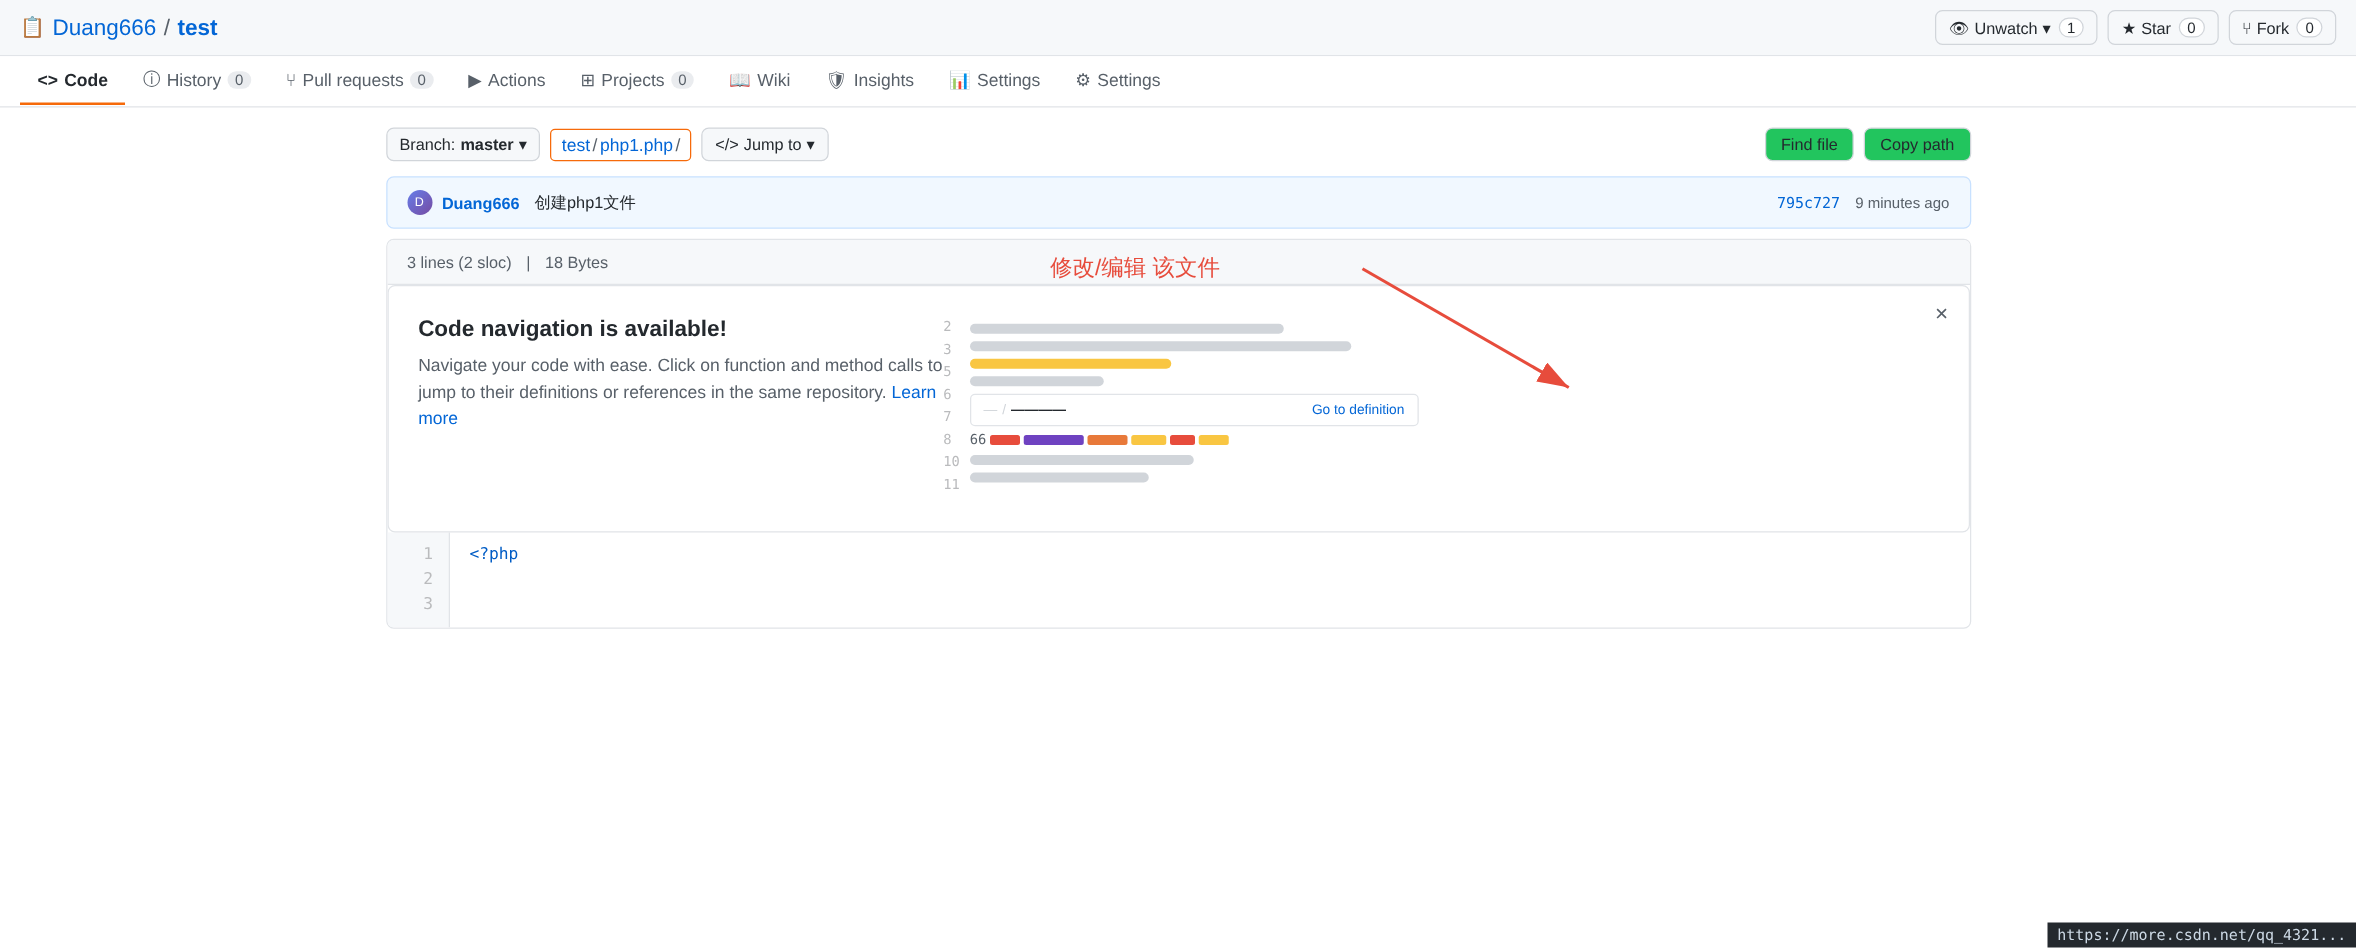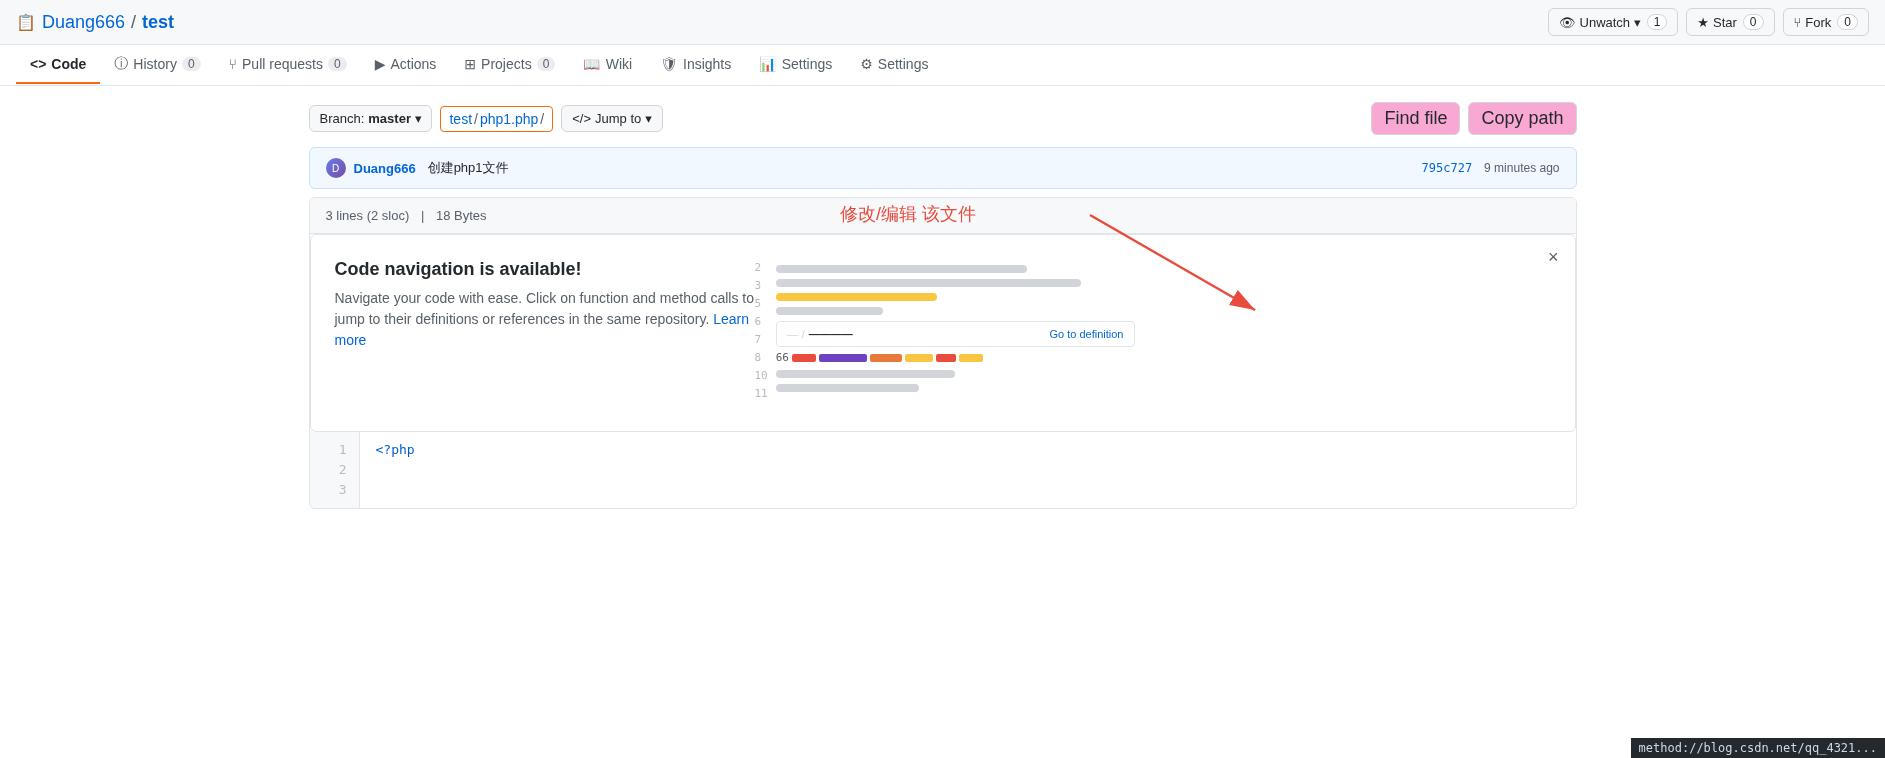--- a/index.html
+++ b/index.html
@@ -27,21 +27,21 @@
 
     
     .breadcrumb-row { display: flex; align-items: center; justify-content: space-between; margin-bottom: 12px; }
     .breadcrumb-left { display: flex; align-items: center; gap: 8px; }
     .branch-selector { padding: 5px 10px; background: #f6f8fa; border: 1px solid #d1d5da; border-radius: 6px; cursor: pointer; font-size: 13px; display: flex; align-items: center; gap: 4px; }
     .file-path { display: flex; align-items: center; gap: 2px; border: 1px solid #f66a0a; border-radius: 4px; padding: 4px 8px; font-size: 14px; }
     .file-path .path-part { color: #0366d6; text-decoration: none; cursor: pointer; }
     .file-path .path-sep { color: #586069; }
     .jump-to { display: flex; align-items: center; gap: 4px; padding: 5px 10px; background: #f6f8fa; border: 1px solid #d1d5da; border-radius: 6px; cursor: pointer; font-size: 13px; color: #24292e; }
     .breadcrumb-right { display: flex; gap: 8px; }
-    .btn-outline { padding: 5px 12px; background: #f9a8d4; border: 1px solid #d1d5da; border-radius: 6px; cursor: pointer; font-size: 18px; color: #24292e; }
+    .btn-outline { padding: 5px 12px; background: #22c55e; border: 1px solid #d1d5da; border-radius: 6px; cursor: pointer; font-size: 13px; color: #24292e; }
 
     
     .commit-bar { background: #f1f8ff; border: 1px solid #c8e1ff; border-radius: 6px; padding: 10px 16px; display: flex; align-items: center; justify-content: space-between; margin-bottom: 8px; }
     .commit-author { display: flex; align-items: center; gap: 8px; }
     .avatar-small { width: 20px; height: 20px; border-radius: 50%; background: linear-gradient(135deg, #667eea 0%, #764ba2 100%); display: flex; align-items: center; justify-content: center; color: white; font-size: 10px; }
     .commit-user { color: #0366d6; font-weight: 600; font-size: 13px; }
     .commit-message { color: #24292e; font-size: 13px; margin-left: 4px; }
     .commit-meta { display: flex; align-items: center; gap: 12px; color: #586069; font-size: 12px; }
     .commit-hash { color: #0366d6; font-family: monospace; }
     .contributor-link { color: #0366d6; font-size: 13px; cursor: pointer; text-decoration: none; }
@@ -278,16 +278,16 @@
 
   <line x1="1090" y1="215" x2="1255" y2="310" stroke="#e74c3c" stroke-width="2.5" marker-end="url(#arrowhead)"></line>
   <defs>
     <marker id="arrowhead" markerWidth="10" markerHeight="7" refX="10" refY="3.5" orient="auto">
       <polygon points="0 0, 10 3.5, 0 7" fill="#e74c3c"></polygon>
     </marker>
   </defs>
 </svg>
 
 <div class="url-bar">
-  <span>method://blog.csdn.net/qq_4321...</span>
+  <span>https://more.csdn.net/qq_4321...</span>
 </div>
 
 </div>
 
 </body></html>

